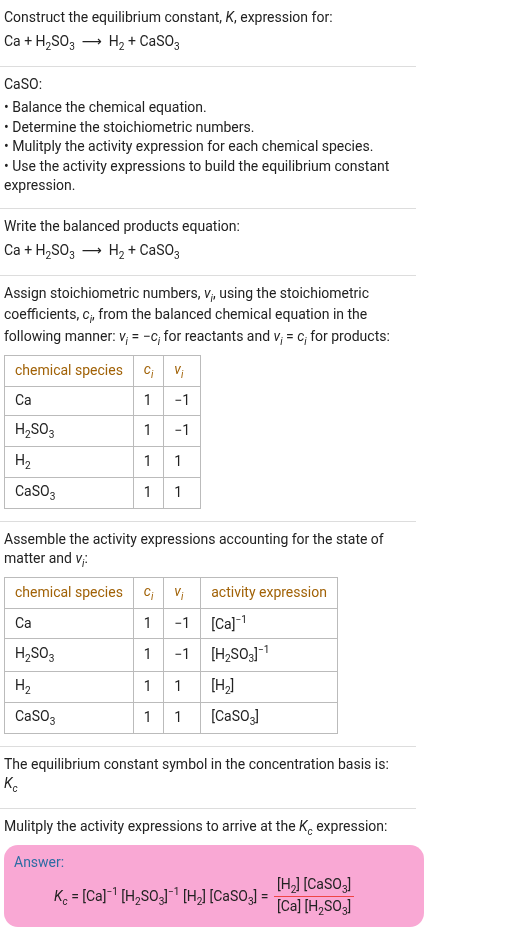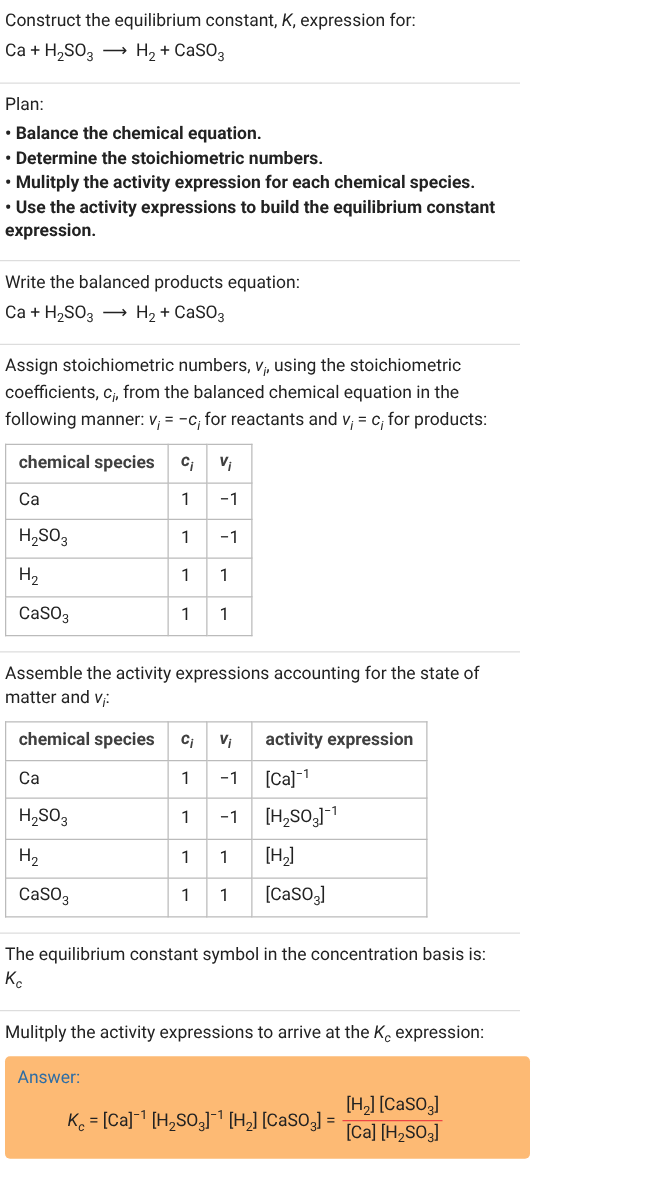--- a/index.html
+++ b/index.html
@@ -12,40 +12,40 @@
     background: #fff;
   }
   .page { width: 416px; }
   .section {
     padding: 8px 4px 12px 4px;
     border-bottom: 1px solid #ddd;
   }
   .section.last { border-bottom: none; }
   .chem-eq { margin-top: 4px; }
   .plan-list { margin: 4px 0 0 0; padding: 0; }
-  .plan-list li { list-style: none; margin: 0; padding: 0; font-weight: bold; }
+  .plan-list li { list-style: none; margin: 0; padding: 0; }
   .mi { font-style: italic; }
   .sub { font-size: 0.72em; vertical-align: sub; }
   .sup { font-size: 0.72em; vertical-align: super; }
   table.tbl {
     border-collapse: collapse;
     margin-top: 6px;
     font-size: 14px;
   }
   table.tbl th, table.tbl td {
     border: 1px solid #bbb;
     padding: 4px 10px;
     text-align: left;
     vertical-align: middle;
     white-space: nowrap;
   }
-  table.tbl th { font-weight: bold; color: #404040; }
+  table.tbl th { font-weight: normal; color: #a16207; }
   .answer-box {
-    background: #fdba74;
-    border-radius: 4px;
+    background: #f9a8d4;
+    border-radius: 14px;
     padding: 8px 10px 10px 10px;
     margin-top: 6px;
     display: inline-block;
     min-width: 400px;
   }
   .answer-title { color: #2e6da4; font-size: 14px; margin-bottom: 4px; }
   .answer-body { font-size: 14px; }
   .frac {
     display: inline-flex;
     flex-direction: column;
@@ -63,21 +63,21 @@
 <div class="page">
 
 <div class="section">
   <div>
     <span>Construct the equilibrium constant, </span><span class="mi">K</span><span>, expression for:</span>
   </div>
   <div class="chem-eq">Ca + H<span class="sub">2</span>SO<span class="sub">3</span>&nbsp;&nbsp;⟶&nbsp;&nbsp;H<span class="sub">2</span> + CaSO<span class="sub">3</span></div>
 </div>
 
 <div class="section">
-  <div>Plan:</div>
+  <div>CaSO:</div>
   <ul class="plan-list">
     <li>• Balance the chemical equation.</li>
     <li>• Determine the stoichiometric numbers.</li>
     <li>• Mulitply the activity expression for each chemical species.</li>
     <li>• Use the activity expressions to build the equilibrium constant expression.</li>
   </ul>
 </div>
 
 <div class="section">
   <div>Write the balanced products equation:</div>

